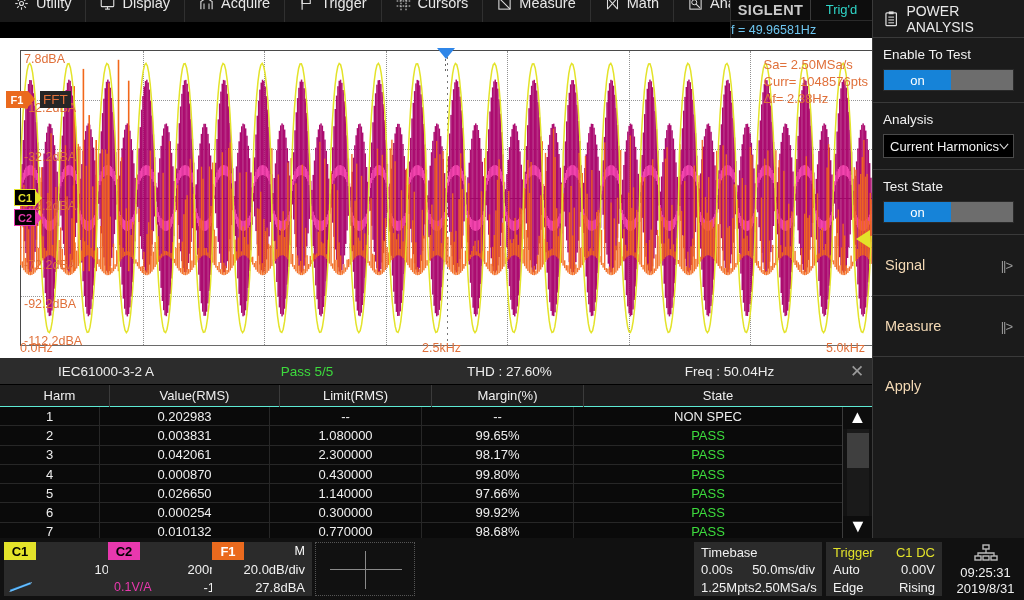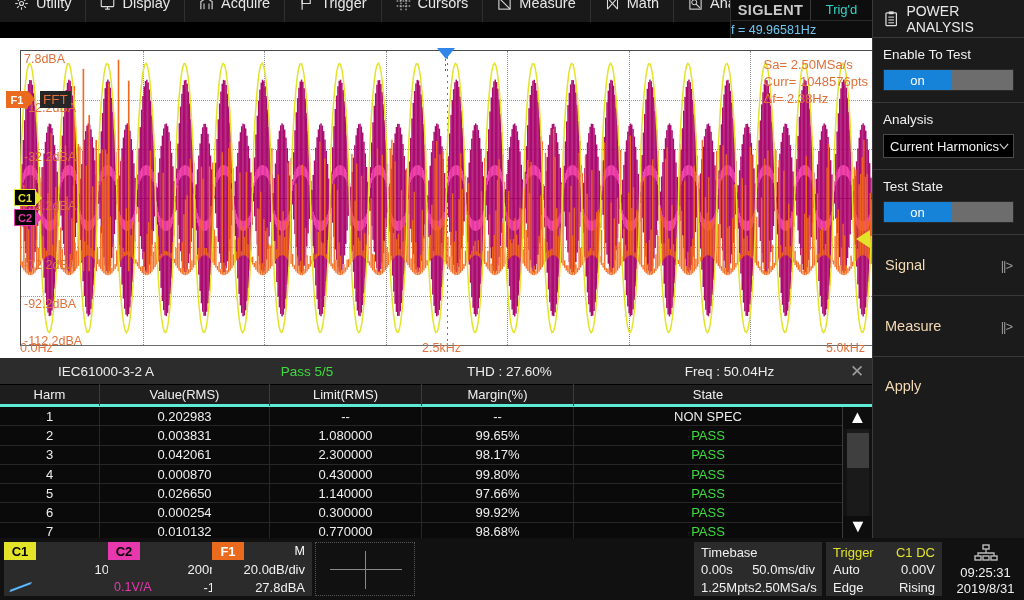--- a/index.html
+++ b/index.html
@@ -140,21 +140,21 @@
   
   .tbl { position: absolute; left: 0; top: 358px; width: 872px; height: 180px; background: #0a0a0a; }
   .tbl-hdr {
     display: flex; height: 27px; background: #2c2c2c; align-items: center;
     border-bottom: 1px solid #000; font-size: 13.5px; color: #ededed;
   }
   .tbl-hdr > div { text-align: center; }
   .hdr-close { width: 30px; color: #9a9a9a; font-size: 17px; line-height: 27px; }
   .tbl-cols {
     display: flex; height: 22px; align-items: center; background: #1d1d1d;
-    font-size: 13px; color: #f0f0f0; border-bottom: 3px solid #5eead4;
+    font-size: 13px; color: #f0f0f0; border-bottom: 1px solid #5eead4; padding-left: 10px;
   }
   .tbl-cols > div { text-align: center; border-right: 1px solid #3b3b3b; line-height: 22px; }
   .trow {
     display: flex; height: 19.3px; align-items: center;
     font-size: 13px; color: #efefef; border-bottom: 1px solid #272727;
   }
   .trow > div { text-align: center; border-right: 1px solid #272727; line-height: 19px; }
   .c-harm { width: 100px; } .c-val { width: 170px; }
   .c-lim  { width: 152px; } .c-mar { width: 152px; }
   .c-state{ width: 268px; border-right: none !important; }

